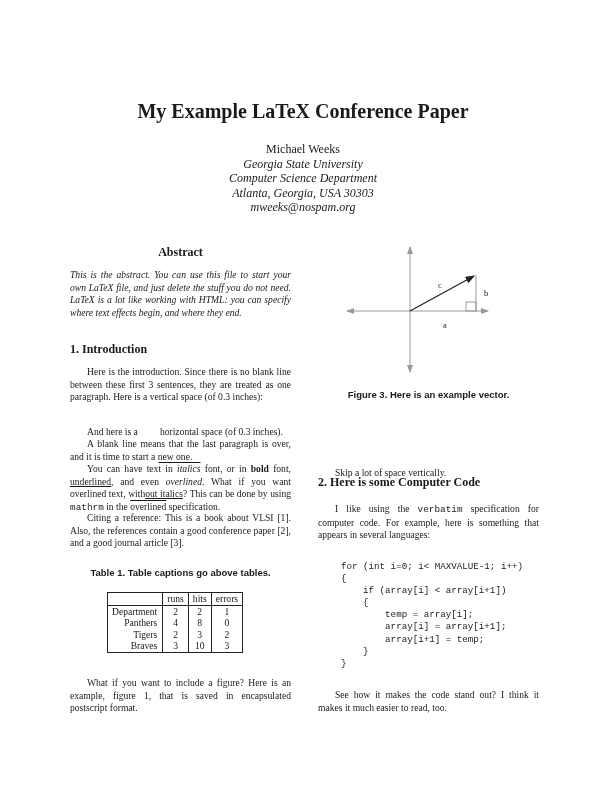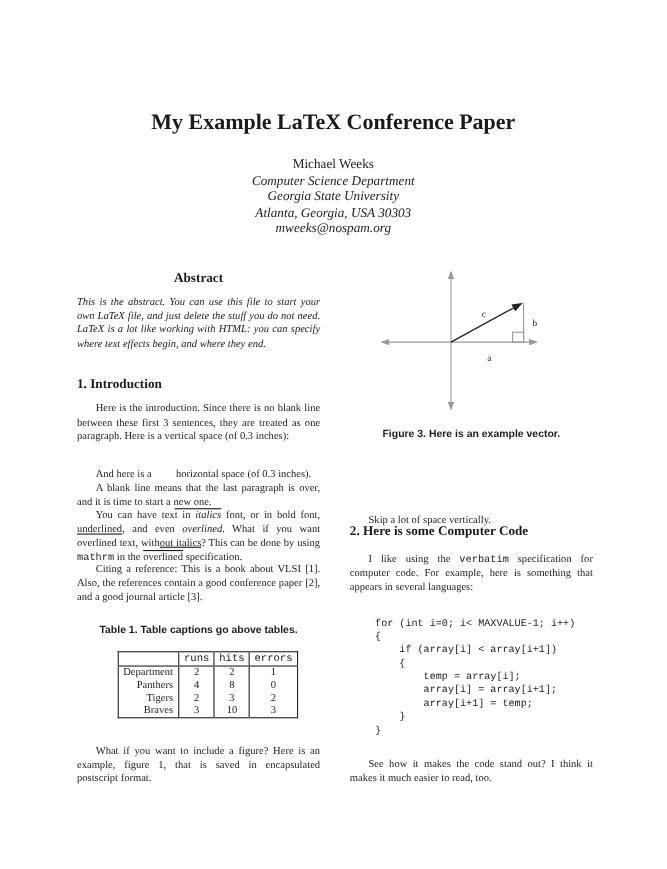--- a/index.html
+++ b/index.html
@@ -11,41 +11,41 @@
     .authors .it { font-style:italic; }
     .col { font-size:9.6px; line-height:12.6px; text-align:justify; }
     .left { left:70px; width:221px; }
     .right { left:318px; width:221px; }
     .abstract-h { left:70px; width:221px; top:245px; text-align:center; font-weight:bold; font-size:12px; }
     .abstract { top:269px; font-style:italic; }
     .sec-h { font-weight:bold; font-size:12px; }
     .indent { text-indent:17px; }
     .p { margin:0; }
     .it { font-style:italic; }
-    .b { font-weight:normal; }
+    .b { font-weight:bold; }
     .ul { text-decoration:underline; }
     .ol { text-decoration:overline; }
     .tt { font-family:"Liberation Mono", monospace; font-size:9.4px; }
     .cap { font-family:"Liberation Sans", sans-serif; font-weight:bold; font-size:9.5px; text-align:center; }
     table.data { border-collapse:collapse; font-size:9.6px; line-height:11.5px; }
     table.data td { padding:0 4px; text-align:center; }
     table.data td.lbl { text-align:right; padding-right:5px; }
-    table.data tr.head td { border-bottom:1px solid #222;font-family:Liberation Mono, monospace; }
+    table.data tr.head td { border-bottom:1px solid #222; }
     table.data { border:1px solid #222; }
     table.data td + td { border-left:1px solid #222; }
     pre.code { margin:0; font-family:"Liberation Mono", monospace; font-size:9.2px; line-height:12.1px; color:#222; }
   </style>
 </head>
 <body>
 
 <div class="abs title">My Example LaTeX Conference Paper</div>
 <div class="abs authors">
   <div>Michael Weeks</div>
+  <div class="it">Georgia State University</div>
   <div class="it">Computer Science Department</div>
-  <div class="it">Georgia State University</div>
   <div class="it">Atlanta, Georgia, USA 30303</div>
   <div class="it">mweeks@nospam.org</div>
 </div>
 
 <div class="abs abstract-h">Abstract</div>
 <div class="abs col left abstract">This is the abstract. You can use this file to start your own LaTeX file, and just delete the stuff you do not need. LaTeX is a lot like working with HTML: you can specify where text effects begin, and where they end.</div>
 
 <div class="abs left sec-h" style="top:342px;">1.  Introduction</div>
 <p class="abs col left indent p" style="top:366px;">Here is the introduction.  Since there is no blank line between these first 3 sentences, they are treated as one paragraph. Here is a vertical space (of 0.3 inches):</p>
 

